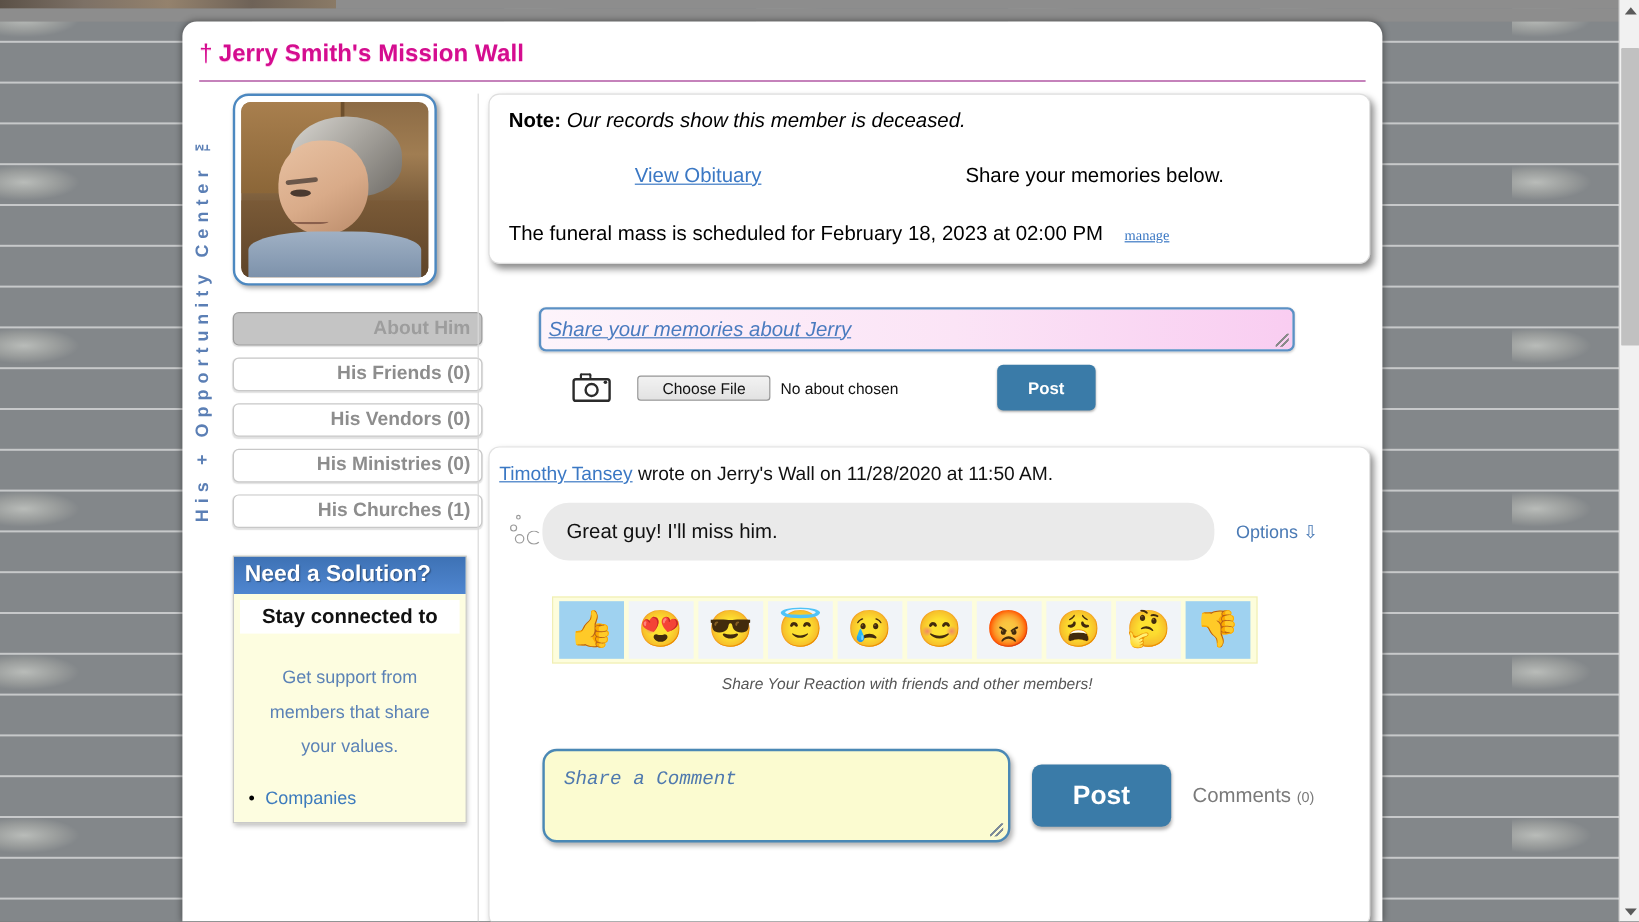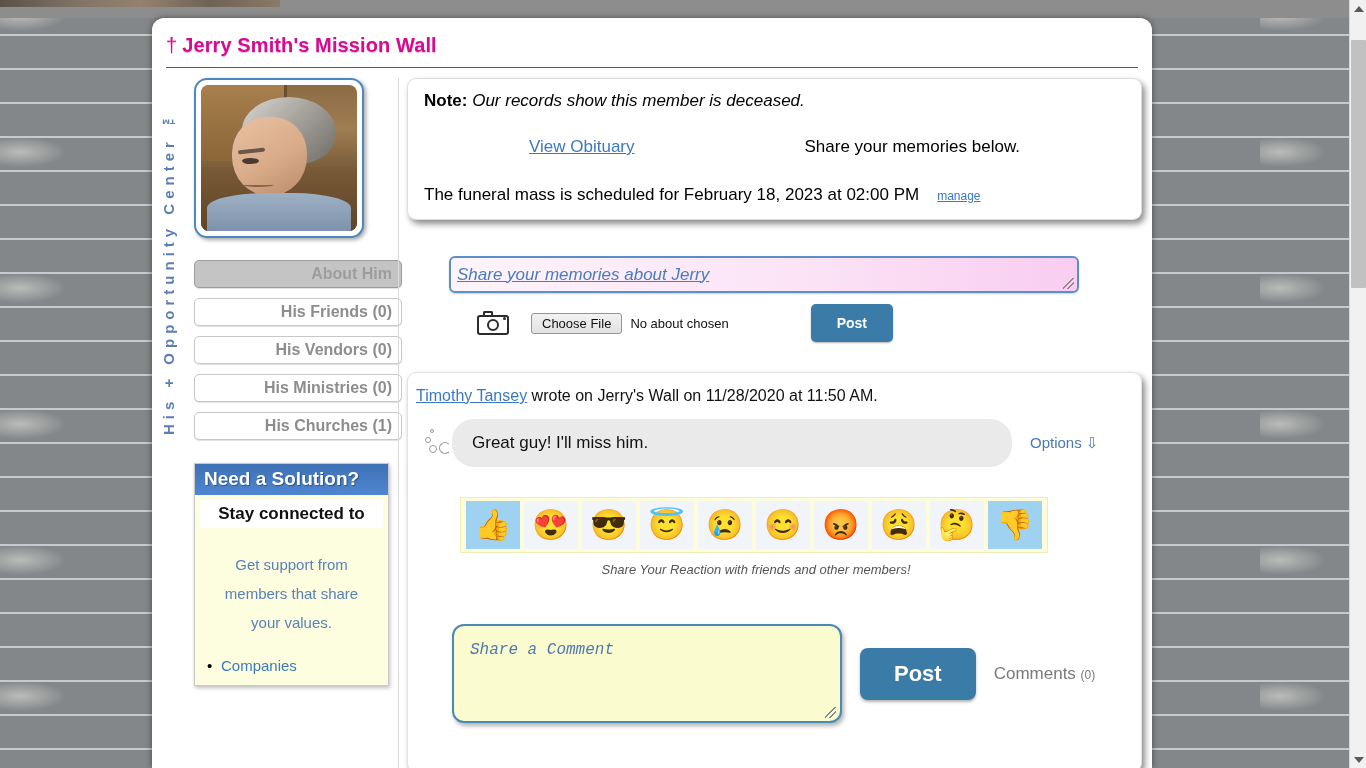--- a/index.html
+++ b/index.html
@@ -207,21 +207,21 @@
     color:#3b78c4; font-size:17px; text-decoration:underline;
     margin-left:105px; cursor:pointer;
   }
   .share-below{ font-size:17px; color:#000; margin-left:170px; }
   .note-line3{
     margin-top:28px; font-size:17px; color:#000;
     display:flex; align-items:baseline;
   }
   .manage-link{
     color:#3b78c4; font-size:12px; text-decoration:underline;
-    margin-left:18px; cursor:pointer;
+    margin-left:18px; cursor:pointer;font-family:Liberation Serif, serif;
   }
 
   
   .composer{ margin-top:36px; padding-left:42px; }
   .memo-box{
     width:630px; height:37px;
     border:2px solid #5b90c4; border-radius:6px;
     background:linear-gradient(to right,#fdf4fb 0%,#fbe4f6 55%,#f9cdf1 100%);
     box-shadow:0 1px 2px rgba(0,0,0,.2);
     position:relative;
@@ -255,21 +255,21 @@
     border:2px solid #2b2b2b; border-radius:50%;
   }
   .cam-dot{
     position:absolute; right:3px; top:6px; width:3px; height:3px;
     background:#2b2b2b; border-radius:50%;
   }
   .file-btn{
     font-size:13px; font-family:"Liberation Sans",sans-serif;
     background:linear-gradient(to bottom,#f2f2f2,#e2e2e2);
     border:1px solid #949494; border-radius:3px;
-    padding:2px 10px; color:#111; cursor:pointer;
+    padding:2px 20px; color:#111; cursor:pointer;
   }
   .file-name{ font-size:13px; color:#111; margin-left:8px; }
   .post-btn-top{
     margin-left:82px;
     background:#3a7ba8; color:#fff; font-size:14px; font-weight:bold;
     border:none; border-radius:5px; padding:11px 26px; cursor:pointer;
     box-shadow:0 1px 2px rgba(0,0,0,.3);
   }
 
   
@@ -318,21 +318,21 @@
   .react-caption{
     font-size:13px; font-style:italic; color:#555;
     text-align:center; width:592px; margin-top:9px;
   }
 
   
   .comment-row{
     display:flex; align-items:center; margin-top:47px; padding-left:44px;
   }
   .comment-box{
-    width:390px; height:99px;
+    width:390px; height:78px;
     background:#fbfbd0; border:2px solid #4a88b5; border-radius:12px;
     box-shadow:2px 3px 4px rgba(0,0,0,.3);
     position:relative; padding:14px 0 0 16px;
   }
   .comment-box .ph{
     font-family:"Liberation Mono",monospace;
     font-style:italic; font-size:16px; color:#4f79ae;
   }
   .comment-box .grip{
     position:absolute; right:4px; bottom:3px; width:11px; height:11px;

